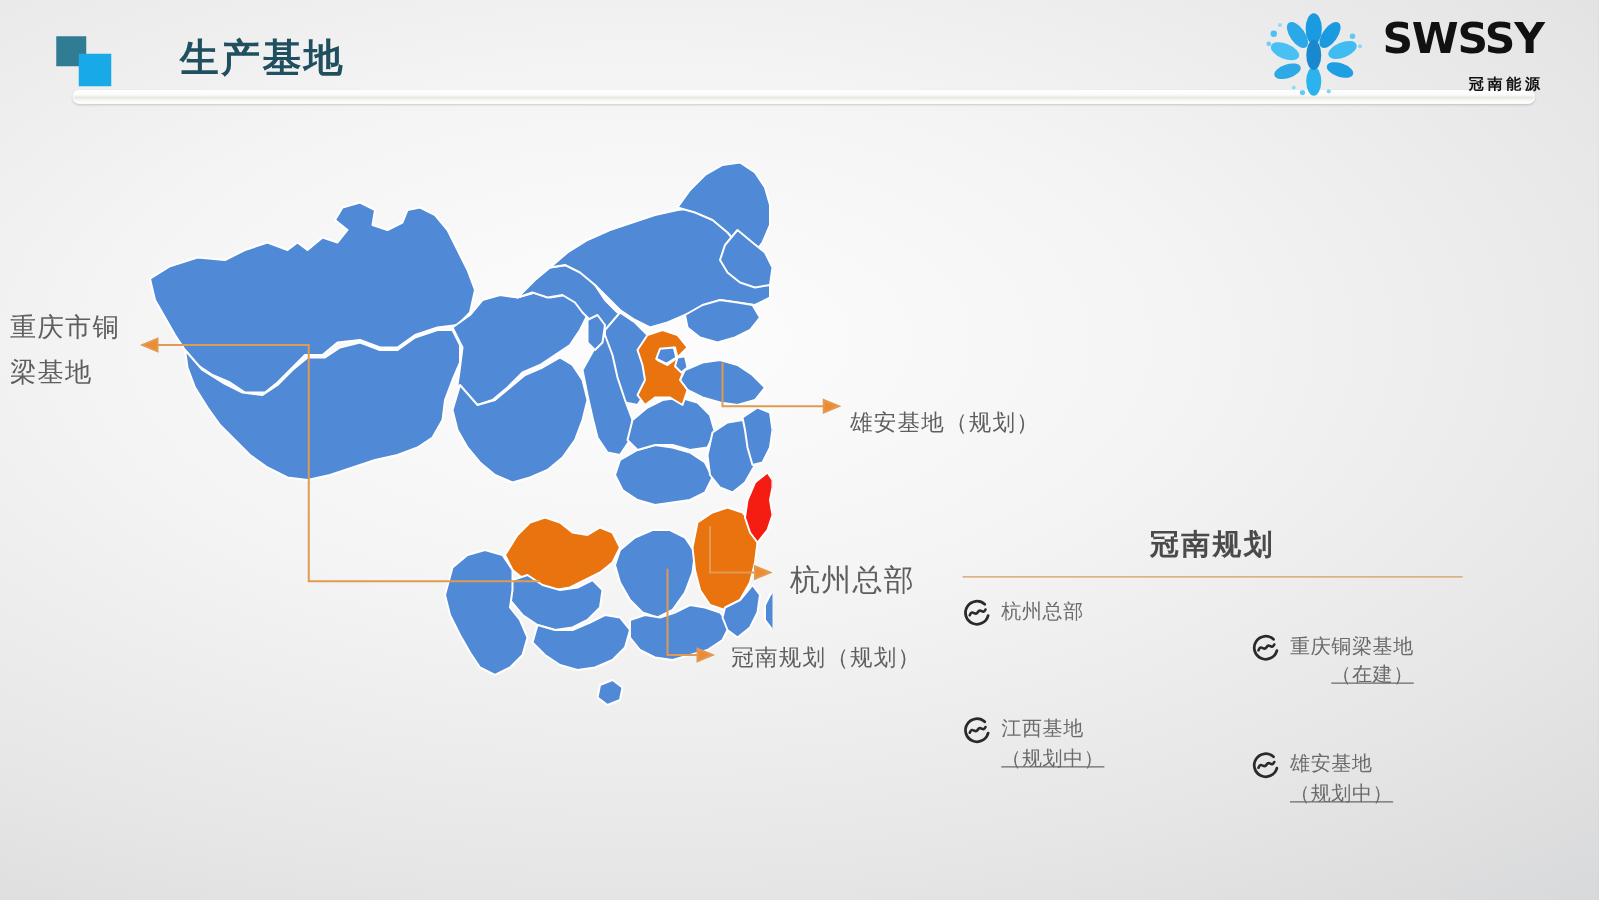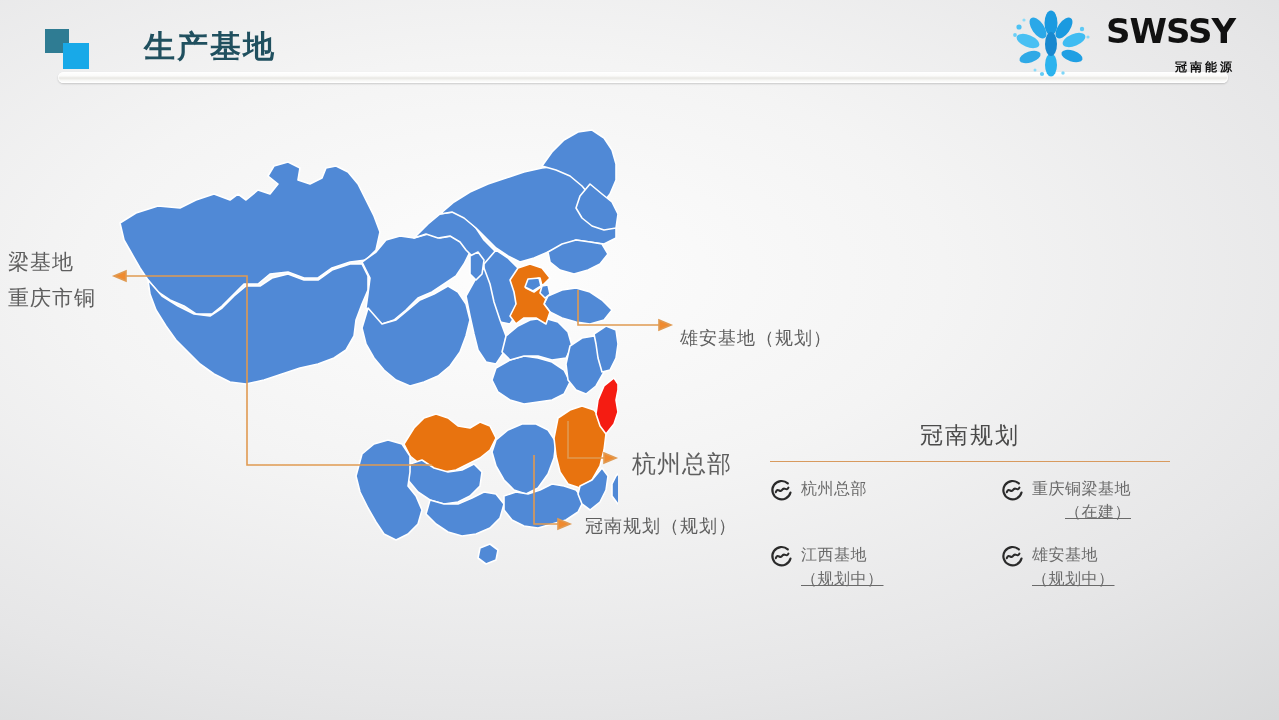--- a/index.html
+++ b/index.html
@@ -78,36 +78,36 @@
     font-size:42px;font-weight:bold;color:#585858;line-height:1;margin-left:2px;margin-bottom:12px;
   }
   #stat-caption{
     margin-top:22px;font-size:21px;color:#555;letter-spacing:2px;
     font-family:"DejaVu Sans","Liberation Sans",sans-serif;
   }
 
   
   #plan{position:absolute;left:770px;top:420px;width:400px;}
   #plan-title{
-    text-align:center;font-size:23px;font-weight:normal;color:#4a4a4a;letter-spacing:2px;
+    text-align:center;font-size:23px;font-weight:bold;color:#4a4a4a;letter-spacing:2px;
     font-family:"DejaVu Sans","Liberation Sans",sans-serif;
   }
   #plan-divider{margin-top:10px;height:1px;background:#d89a5e;}
   #plan-grid{
     margin-top:15px;display:grid;grid-template-columns:1fr 1fr;
     row-gap:20px;column-gap:14px;
   }
   .plan-item{display:flex;align-items:flex-start;gap:7px;}
   .plan-ico{flex:0 0 auto;margin-top:1px;}
   .plan-label{
     font-size:16px;color:#6a6a6a;line-height:1.45;letter-spacing:.5px;
     font-family:"DejaVu Sans","Liberation Sans",sans-serif;
   }
   .plan-label .l2{display:block;text-align:right;text-decoration:underline;}
-  .plan-item.col2{padding-left:24px;}
+  .plan-item.col2{padding-left:24px;margin-top:28px;}
 </style>
 </head>
 <body>
 
 <div id="slide">
 
   <div class="sq sq-a"></div>
   <div class="sq sq-b"></div>
 
   <div id="page-title">生产基地</div>
@@ -221,22 +221,22 @@
 
       <path d="M568 421 L568 458 L608 458"></path>
       <polygon fill="#f08a2e" points="616,458 604,453 604,463"></polygon>
 
       <path d="M534 455 L534 524 L562 524"></path>
       <polygon fill="#f08a2e" points="570,524 558,519 558,529"></polygon>
     </g>
   </svg>
 
   <div class="callout" id="callout-chongqing">
+    <div>重庆市铜</div>
     <div>梁基地</div>
-    <div>重庆市铜</div>
   </div>
   <div class="callout" id="callout-xiongan">雄安基地（规划）</div>
   <div class="callout" id="callout-hangzhou">杭州总部</div>
   <div class="callout" id="callout-jiangxi">冠南规划（规划）</div>
 
 
   <div id="plan">
     <div id="plan-title">冠南规划</div>
     <div id="plan-divider"></div>
     <div id="plan-grid">

